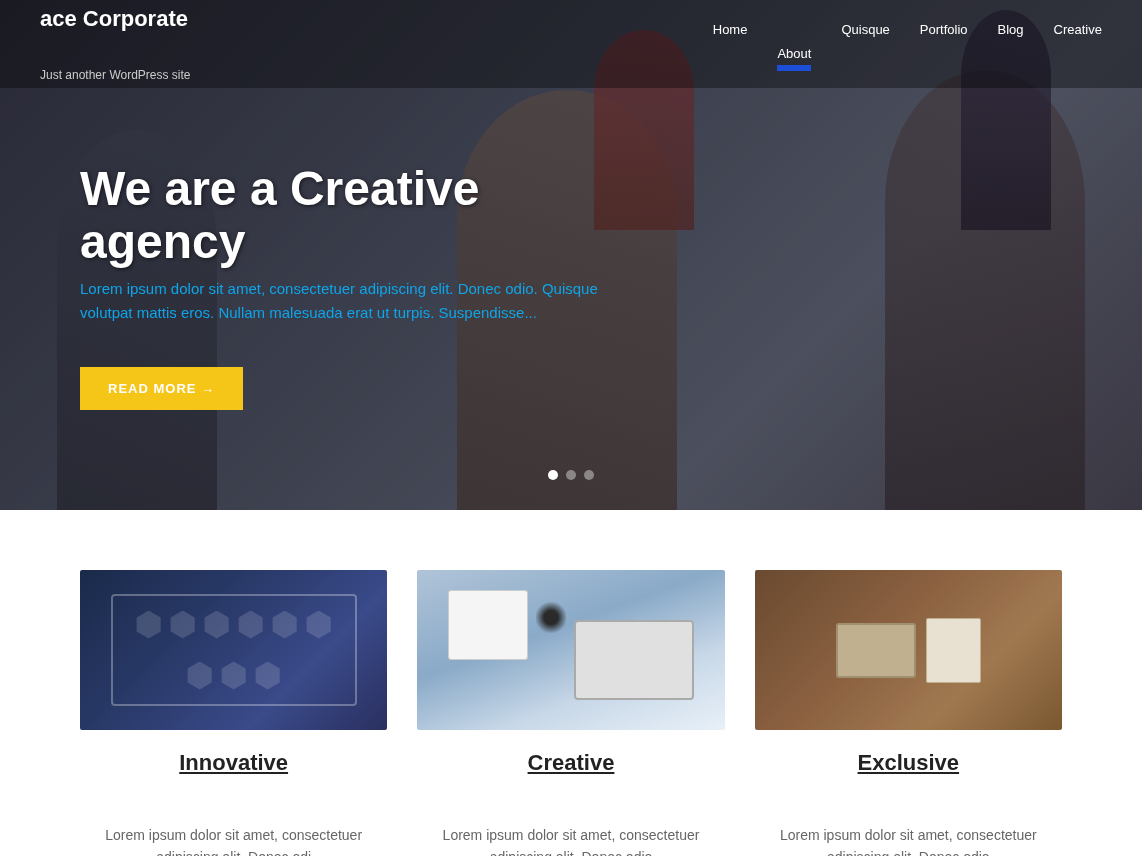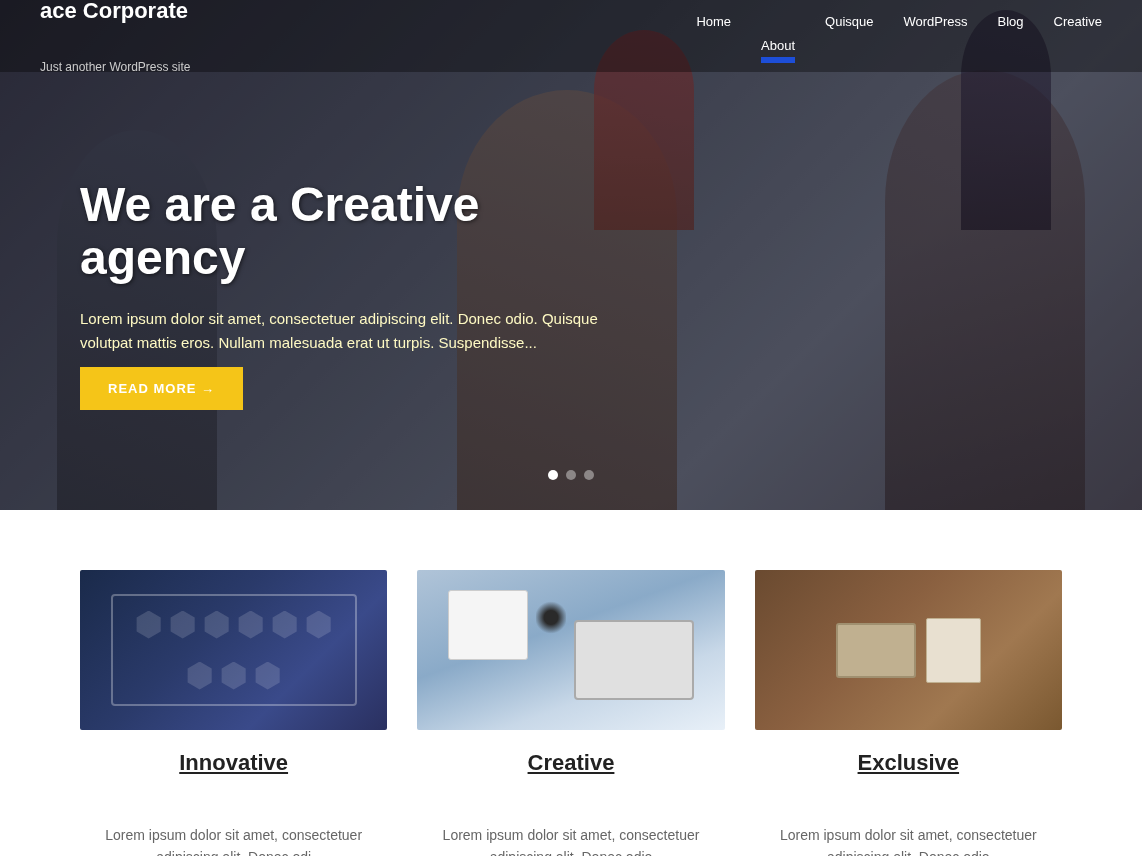--- a/index.html
+++ b/index.html
@@ -7,21 +7,21 @@
 
     
     .header {
       position: absolute;
       top: 0; left: 0; right: 0;
       z-index: 10;
       display: flex;
       align-items: center;
       justify-content: space-between;
       padding: 0 40px;
-      height: 72px;
+      height: 88px;
       background: rgba(0,0,0,0.35);
       gap: 6px;
     }
     .logo-area { display: flex; flex-direction: column; }
     .logo-title {
       color: #fff;
       font-size: 22px;
       font-weight: bold;
     }
     .logo-sub {
@@ -65,27 +65,27 @@
       position: absolute;
       bottom: 100px;
       left: 80px;
       max-width: 520px;
       color: #fff;
     }
     .hero-title {
       font-size: 48px;
       font-weight: bold;
       line-height: 1.1;
-      margin-bottom: 22px;
+      margin-bottom: 8px;
       text-shadow: 1px 1px 4px rgba(0,0,0,0.6);
     }
     .hero-desc {
       font-size: 15px;
-      color: #fef9c3;
-      margin-bottom: 12px;
+      color: #0ea5e9;
+      margin-bottom: 42px;
       line-height: 1.6;
     }
     .hero-btn {
       display: inline-block;
       background: #f5c518;
       color: #fff;
       font-size: 13px;
       font-weight: bold;
       letter-spacing: 1px;
       padding: 14px 28px;
@@ -296,21 +296,21 @@
 
 <header class="header">
   <div class="logo-area">
     <span class="logo-title">ace Corporate</span>
     <span class="logo-sub">Just another WordPress site</span>
   </div>
   <nav class="nav">
     <a class="nav-item">Home</a>
     <a class="nav-item active">About</a>
     <a class="nav-item">Quisque</a>
-    <a class="nav-item">WordPress</a>
+    <a class="nav-item">Portfolio</a>
     <a class="nav-item">Blog</a>
     <a class="nav-item">Creative</a>
   </nav>
 </header>
 
 <section class="hero">
   <div class="hero-bg"></div>
   <div class="hero-people">
     <div class="person-left"></div>
     <div class="person-center"></div>

